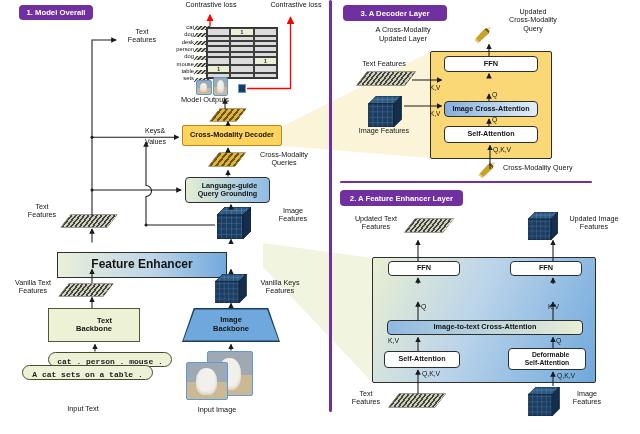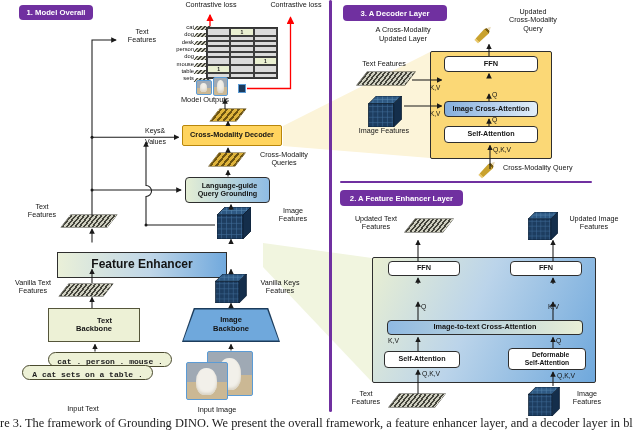--- a/index.html
+++ b/index.html
@@ -313,21 +313,20 @@
   <div class="bars" style="left:394px;top:394px;width:46px;height:13px"></div>
 
   <svg class="cube" style="left:528px;top:387px" width="32" height="29" viewBox="0 0 34 32">
     <polygon points="8,0 34,0 26,8 0,8" fill="url(#cgridT)" stroke="#0A1C30" stroke-width="0.8"></polygon>
     <rect x="0" y="8" width="26" height="24" fill="url(#cgrid)" stroke="#0A1C30" stroke-width="0.8"></rect>
     <polygon points="26,8 34,0 34,24 26,32" fill="#142E4B" stroke="#0A1C30" stroke-width="0.8"></polygon>
   </svg>
   <div class="lbl pre" style="left:562px;top:390px;width:50px">Image
 Features</div>
 
-  <div class="caption" style="left:0;top:416px">re 3. The framework of Grounding DINO. We present the overall framework, a feature enhancer layer, and a decoder layer in bl</div>
 
   <svg class="layer" width="640" height="434" viewBox="0 0 640 434" style="z-index:30">
     <defs>
       <marker id="ma" viewBox="0 0 8 8" refX="6.8" refY="4" markerWidth="5.4" markerHeight="5.4" orient="auto-start-reverse">
         <path d="M0,0 L8,4 L0,8 z" fill="#1a1a1a"></path>
       </marker>
       <marker id="mr" viewBox="0 0 8 8" refX="6.8" refY="4" markerWidth="5.8" markerHeight="5.8" orient="auto-start-reverse">
         <path d="M0,0 L8,4 L0,8 z" fill="#FF0000"></path>
       </marker>
     </defs>

